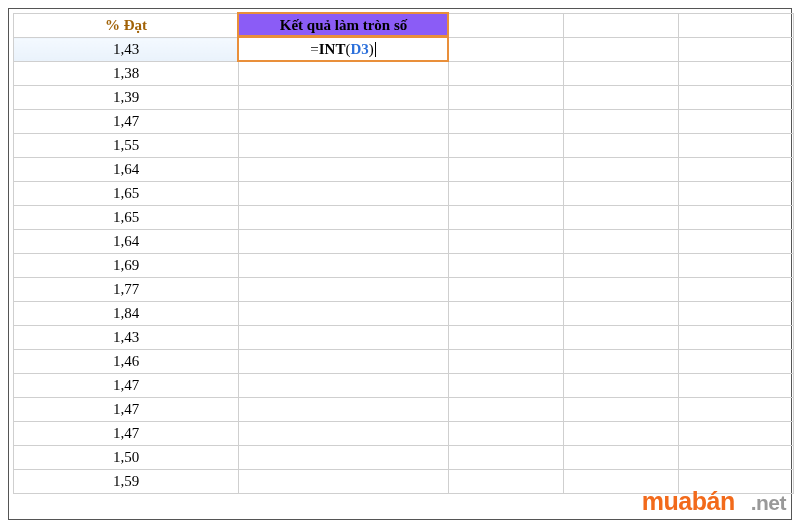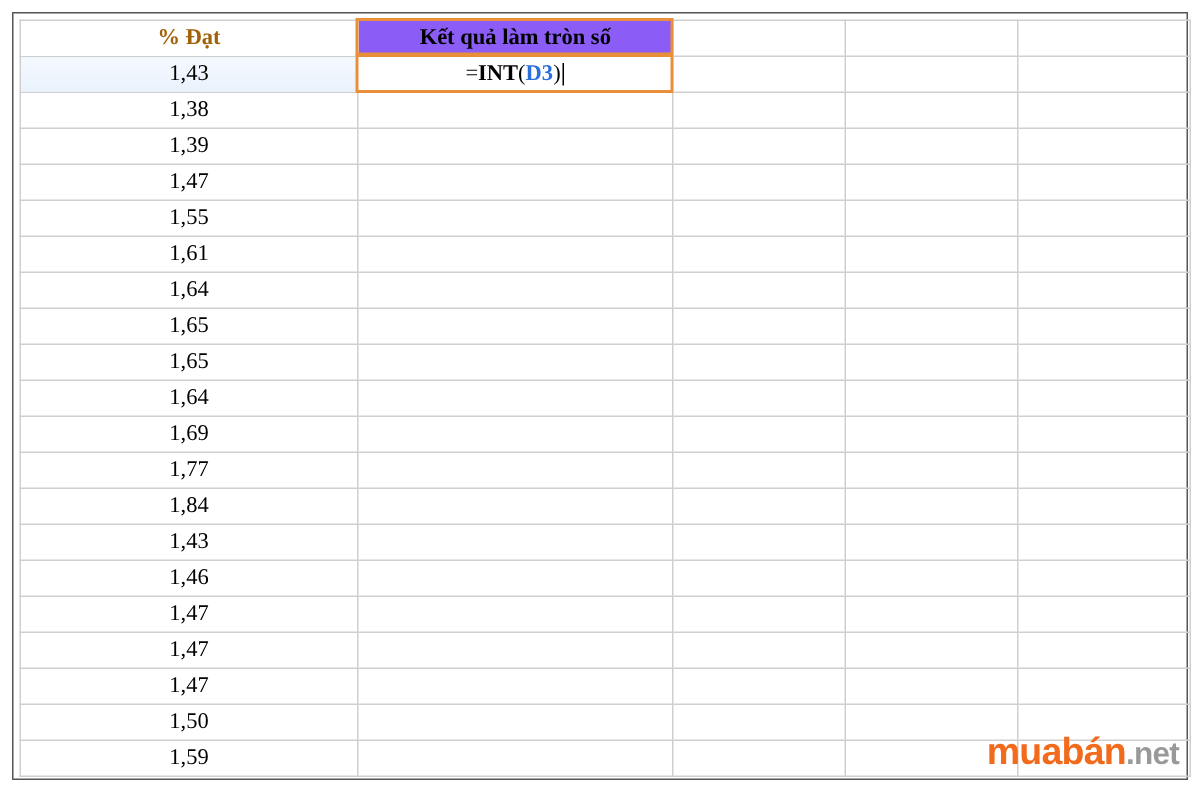--- a/index.html
+++ b/index.html
@@ -106,21 +106,21 @@
     position: absolute;
     right: 14px;
     bottom: 12px;
     font-family: Arial, sans-serif;
     font-weight: bold;
     font-size: 25px;
     letter-spacing: -0.5px;
     z-index: 50;
   }
   .watermark .brand { color: #f26a1b; }
-  .watermark .tld { color: #999; font-size: 21px; font-weight: bold; }
+  .watermark .tld { color: #999; font-size: 21px; font-weight: bold; margin-left: 16px; }
 </style>
 </head>
 <body>
 
 <div class="frame">
   <div class="sheet">
     <table class="grid">
       <colgroup>
         <col class="colA">
           <col class="colB">
@@ -167,27 +167,20 @@
             <td></td>
           </tr>
           <tr>
             <td class="val">1,55</td>
             <td></td>
             <td></td>
             <td></td>
             <td></td>
           </tr>
           <tr>
-            <td class="val">1,61</td>
-            <td></td>
-            <td></td>
-            <td></td>
-            <td></td>
-          </tr>
-          <tr>
             <td class="val">1,64</td>
             <td></td>
             <td></td>
             <td></td>
             <td></td>
           </tr>
           <tr>
             <td class="val">1,65</td>
             <td></td>
             <td></td>

